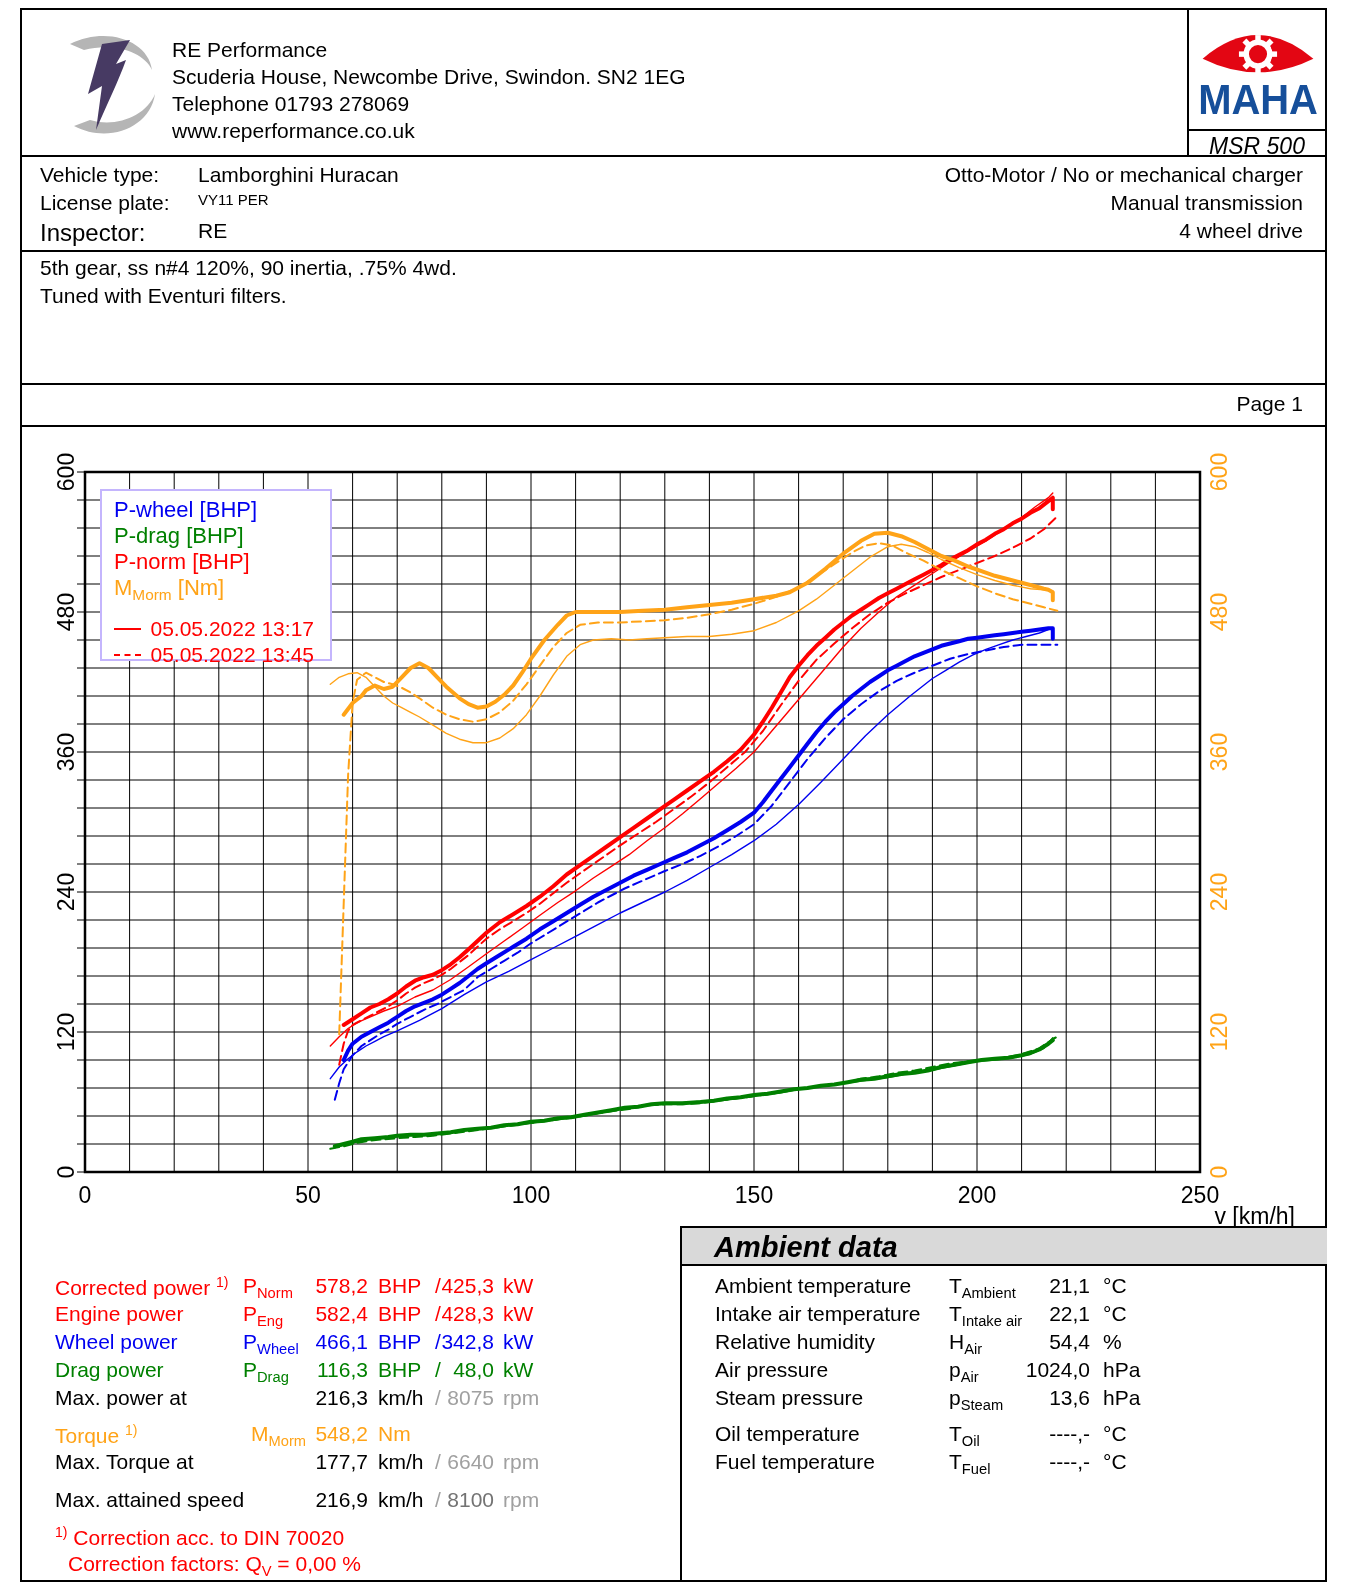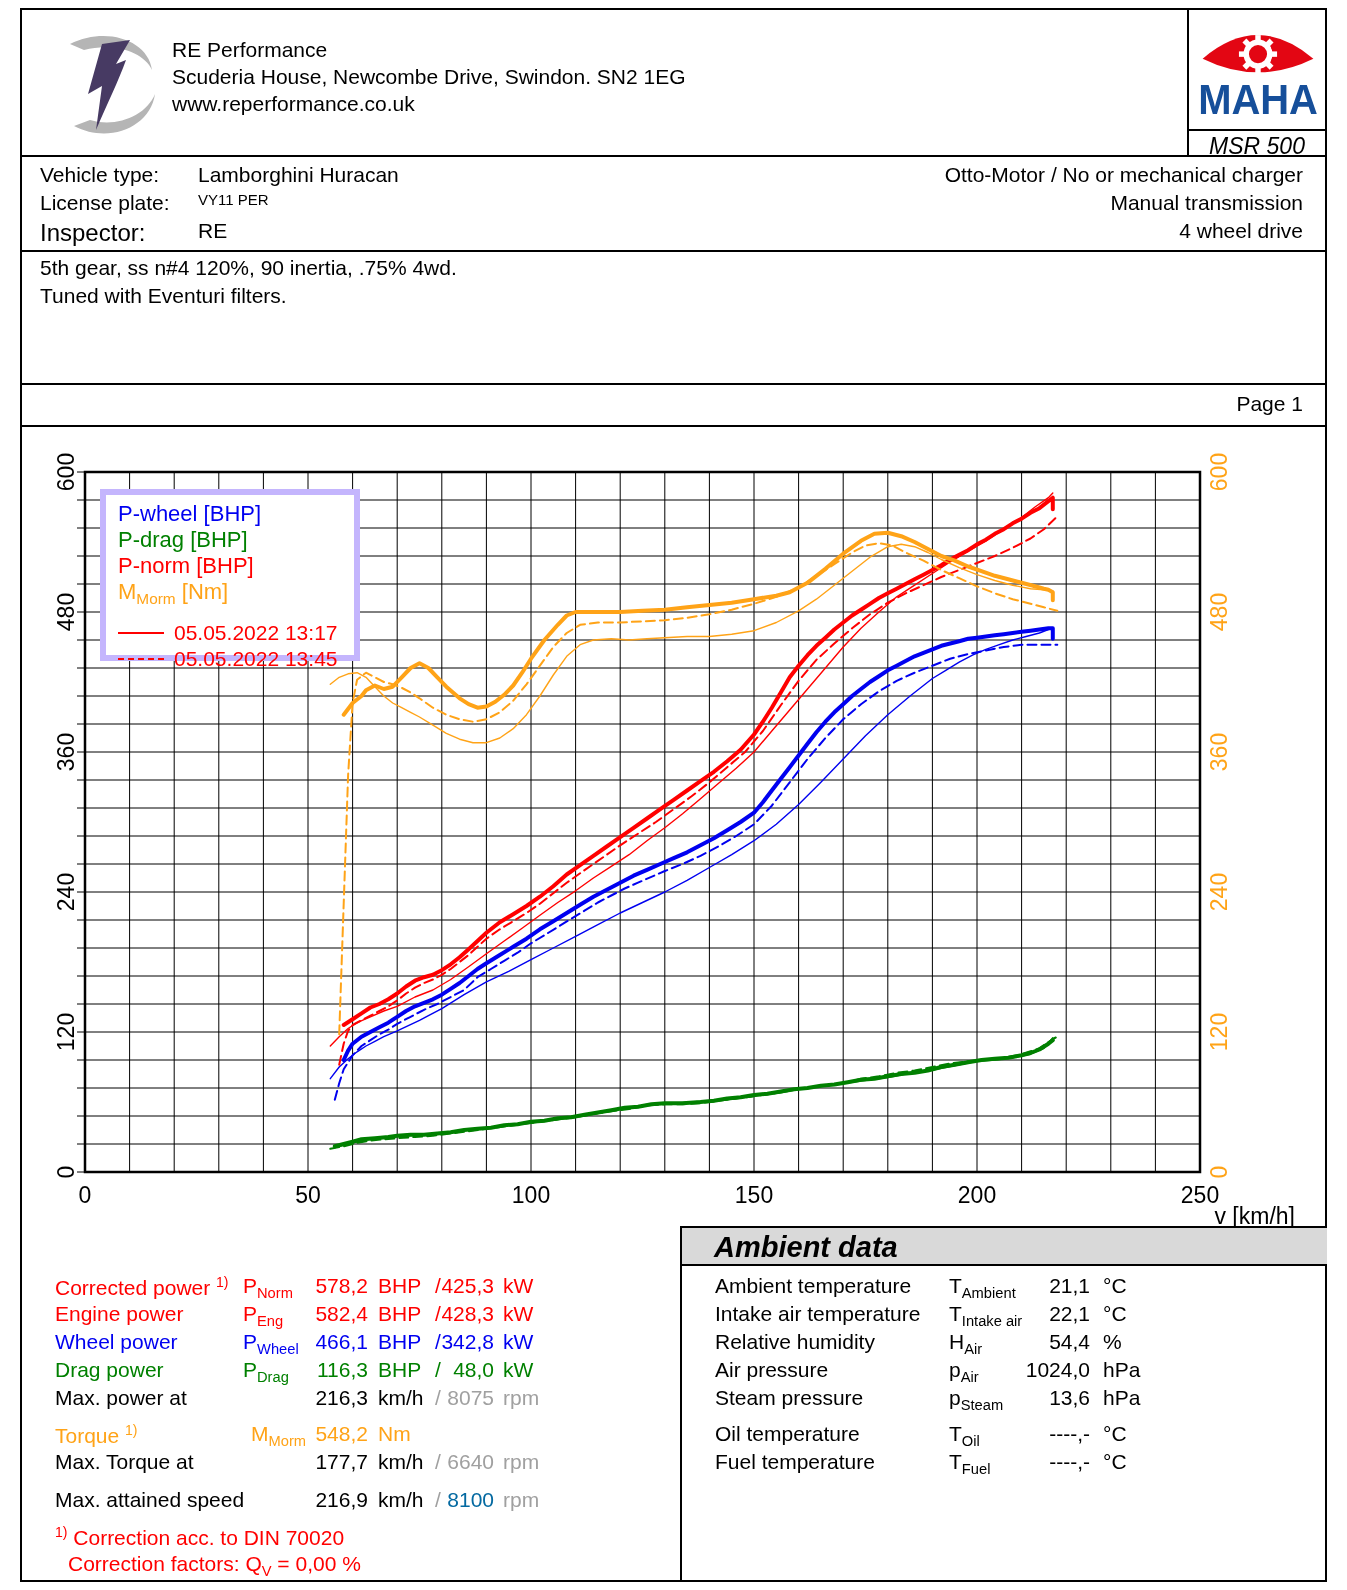--- a/index.html
+++ b/index.html
@@ -11,21 +11,21 @@
   .vline{width:2px;background:#000;}
   .company{left:172px;top:36px;font-size:21px;line-height:27px;}
   .brandcell-line{left:1187px;top:129px;width:140px;height:2px;background:#000;}
   .msr{left:1187px;top:133px;width:140px;text-align:center;font-style:italic;font-size:23px;}
   .meas{left:40px;top:392px;font-size:21px;}
   .pageno{right:44px;top:392px;font-size:21px;text-align:right;}
   #chart-svg{left:0;top:0;width:1347px;height:1590px;pointer-events:none;}
   .axis-ylabel{position:absolute;font-size:23px;transform:translate(-50%,-50%) rotate(-90deg);white-space:nowrap;}
   .axis-xlabel{position:absolute;font-size:23px;transform:translateX(-50%);white-space:nowrap;}
   .xunit{right:52px;top:1203px;font-size:23px;font-weight:bold;}
-  .legendbox{left:100px;top:489px;width:260px;height:172px;background:#fff;border:6px solid #c4b5fd;box-sizing:border-box;padding:6px 9px 0 12px;}
+  .legendbox{left:100px;top:489px;width:232px;height:172px;background:#fff;border:2px solid #c4b5fd;box-sizing:border-box;padding:6px 16px 0 12px;}
   .legenditem{font-size:22px;line-height:26px;white-space:nowrap;}
   .legendrun{font-size:21px;line-height:26px;white-space:nowrap;display:flex;align-items:center;}
   sub{font-size:70%;}
   .secbar{top:1226px;height:40px;background:#d9d9d9;border-top:2px solid #000;border-bottom:2px solid #000;box-sizing:border-box;}
   .sectitle{font-size:29px;font-weight:bold;font-style:italic;padding:3px 0 0 34px;}
   .tbl{top:1226px;height:416px;}
   .trow{position:absolute;font-size:21px;white-space:nowrap;}
   .cell{position:absolute;top:0;}
   .ftnote{position:absolute;color:#ff0000;font-size:21px;white-space:nowrap;}
 </style>
@@ -37,20 +37,21 @@
   <div class="abs pageborder"></div>
 
   <svg class="abs" style="left:56px;top:30px;" width="104" height="112" viewBox="0 0 104 112">
     <path d="M14,14 C50,-4 92,10 96,40 C88,22 58,12 28,20 Z" fill="#b5b5b5"></path>
     <path d="M18,96 C52,114 94,98 99,64 C90,86 60,98 34,90 Z" fill="#b5b5b5"></path>
     <path d="M46,14 L74,10 L60,34 L70,30 C62,52 52,72 40,100 L46,56 L32,64 Z" fill="#473a63"></path>
   </svg>
   <div class="abs company">
     <div>RE Performance</div>
     <div>Scuderia House, Newcombe Drive, Swindon.  SN2 1EG</div>
+    <div>Telephone 01793 278069</div>
     <div>www.reperformance.co.uk</div>
   </div>
 
   <div class="abs vline" style="left:1187px;top:8px;height:147px;"></div>
   <svg class="abs" style="left:1199px;top:24px;" width="118" height="102" viewBox="0 0 130 108">
     <path d="M4,36 Q65,-16 126,36 Q65,66 4,36 Z" fill="#e30613"></path>
     <g stroke="#ffffff" stroke-width="6">
       <circle cx="65" cy="31" r="13" fill="none"></circle>
       <line x1="65" y1="10" x2="65" y2="18"></line>
       <line x1="65" y1="44" x2="65" y2="52"></line>
@@ -286,21 +287,21 @@
         <span class="cell" style="left: 356px;">km/h</span>
         <span class="cell" style="left: 413px; color: rgb(160, 160, 160);">/</span>
         <span class="cell" style="left: 400px; width: 72px; text-align: right; color: rgb(160, 160, 160);">6640</span>
         <span class="cell" style="left: 481px; color: rgb(160, 160, 160);">rpm</span>
       </div>
       <div class="trow" style="top: 262px; left: 0px; width: 656px; color: rgb(0, 0, 0);">
         <span class="cell" style="left: 33px;">Max. attained speed</span>
         <span class="cell" style="left: 250px; width: 96px; text-align: right;">216,9</span>
         <span class="cell" style="left: 356px;">km/h</span>
         <span class="cell" style="left: 413px; color: rgb(160, 160, 160);">/</span>
-        <span class="cell" style="left: 400px; width: 72px; text-align: right; color: #0369a1;">8100</span>
+        <span class="cell" style="left: 400px; width: 72px; text-align: right; color: #737373;">8100</span>
         <span class="cell" style="left: 481px; color: rgb(160, 160, 160);">rpm</span>
       </div>
       <div class="ftnote" style="top: 298px; left: 33px;"><span style="font-size:14px;vertical-align:super;">1)</span> Correction acc. to DIN 70020</div>
       <div class="ftnote" style="top: 326px; left: 46px;">Correction factors: Q<sub>V</sub> =   0,00 %</div>
     </div>
   <div class="abs tbl" id="ambient-table" style="left:682px;width:643px;">
       <div class="trow" style="top: 48px; left: 0px; width: 643px; color: rgb(0, 0, 0);">
         <span class="cell" style="left: 33px;">Ambient temperature</span>
         <span class="cell" style="left: 267px;">T<sub>Ambient</sub></span>
         <span class="cell" style="left: 280px; width: 128px; text-align: right;">21,1</span>

